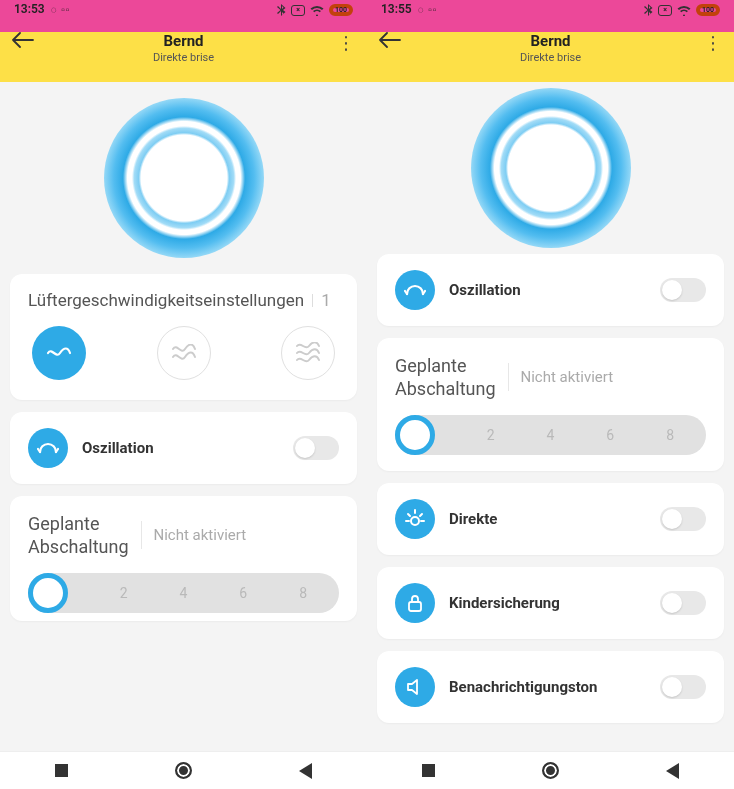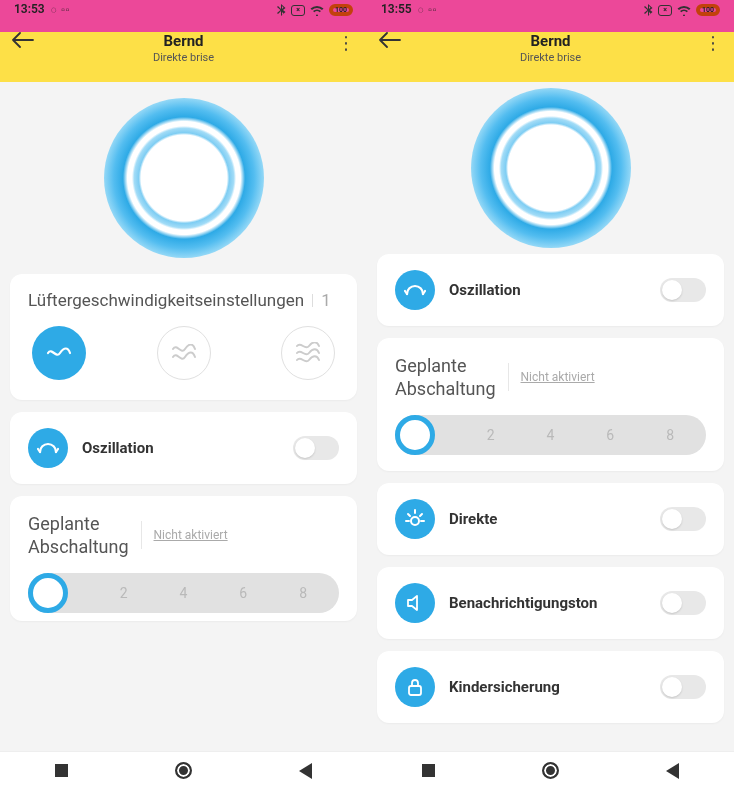--- a/index.html
+++ b/index.html
@@ -127,21 +127,21 @@
     position:relative; flex-shrink:0;
   }
   .toggle::after {
     content:""; position:absolute; width:20px; height:20px; border-radius:50%;
     background:#fff; top:2px; left:2px; box-shadow:0 1px 2px rgba(0,0,0,0.15);
   }
   
   .sched-head { display:flex; align-items:center; gap:12px; margin-bottom:14px; }
   .sched-title { font-size:18px; color:#555; line-height:1.3; }
   .sched-sep { width:1px; height:28px; background:#e7e7e7; }
-  .sched-status { font-size:12px; color:#aaa;text-decoration:underline; }
+  .sched-status { font-size:15px; color:#aaa; }
   .slider-track {
     height:40px; background:#e1e1e1; border-radius:20px;
     position:relative; display:flex; align-items:center; justify-content:space-around;
     padding:0 6px;
   }
   .slider-thumb {
     width:40px; height:40px; border-radius:50%;
     background:#fff; border:5px solid #2eaae6;
     position:absolute; left:0; top:0;
   }
@@ -367,42 +367,42 @@
             </svg>
         </div>
         <div class="row-label">Direkte</div>
         <div class="toggle"></div>
       </div>
     </div>
 
     <div class="card">
       <div class="row">
         <div class="row-icon">
-          <svg width="20" height="20" viewBox="0 0 20 20">
-              <path d="M3 7v6h4l5 4V3L7 7H3z" stroke="#fff" stroke-width="1.8" fill="none" stroke-linejoin="round"></path>
-            </svg>
-        </div>
-        <div class="row-label">Benachrichtigungston</div>
-        <div class="toggle"></div>
-      </div>
-    </div>
-
-    <div class="card">
-      <div class="row">
-        <div class="row-icon">
           <svg width="18" height="20" viewBox="0 0 18 20">
               <rect x="3" y="9" width="12" height="9" rx="2" stroke="#fff" stroke-width="1.8" fill="none"></rect>
               <path d="M6 9V6a3 3 0 016 0v3" stroke="#fff" stroke-width="1.8" fill="none"></path>
             </svg>
         </div>
         <div class="row-label">Kindersicherung</div>
         <div class="toggle"></div>
       </div>
     </div>
 
+    <div class="card">
+      <div class="row">
+        <div class="row-icon">
+          <svg width="20" height="20" viewBox="0 0 20 20">
+              <path d="M3 7v6h4l5 4V3L7 7H3z" stroke="#fff" stroke-width="1.8" fill="none" stroke-linejoin="round"></path>
+            </svg>
+        </div>
+        <div class="row-label">Benachrichtigungston</div>
+        <div class="toggle"></div>
+      </div>
+    </div>
+
   </div>
 
   <div class="navbar">
     <div class="nav-btn">
         <div class="nav-square"></div>
       </div>
     <div class="nav-btn">
         <div class="nav-circ"></div>
       </div>
     <div class="nav-btn">

